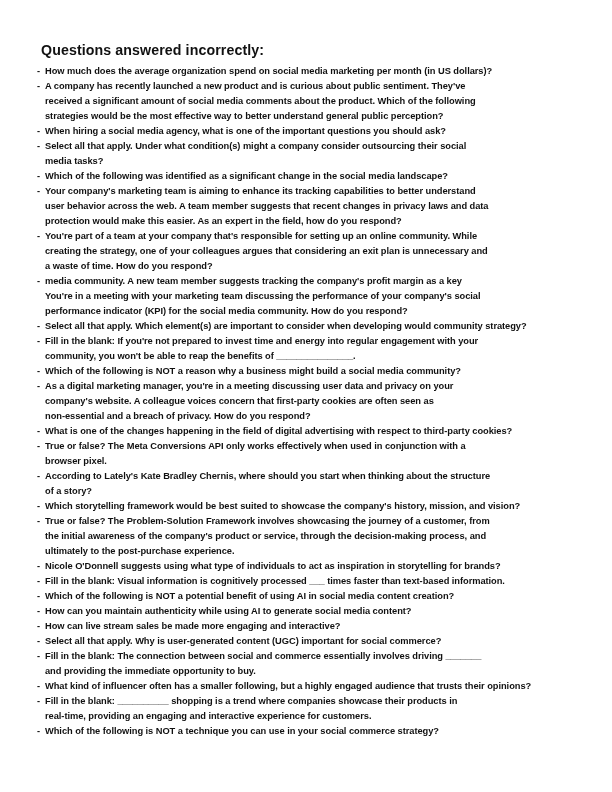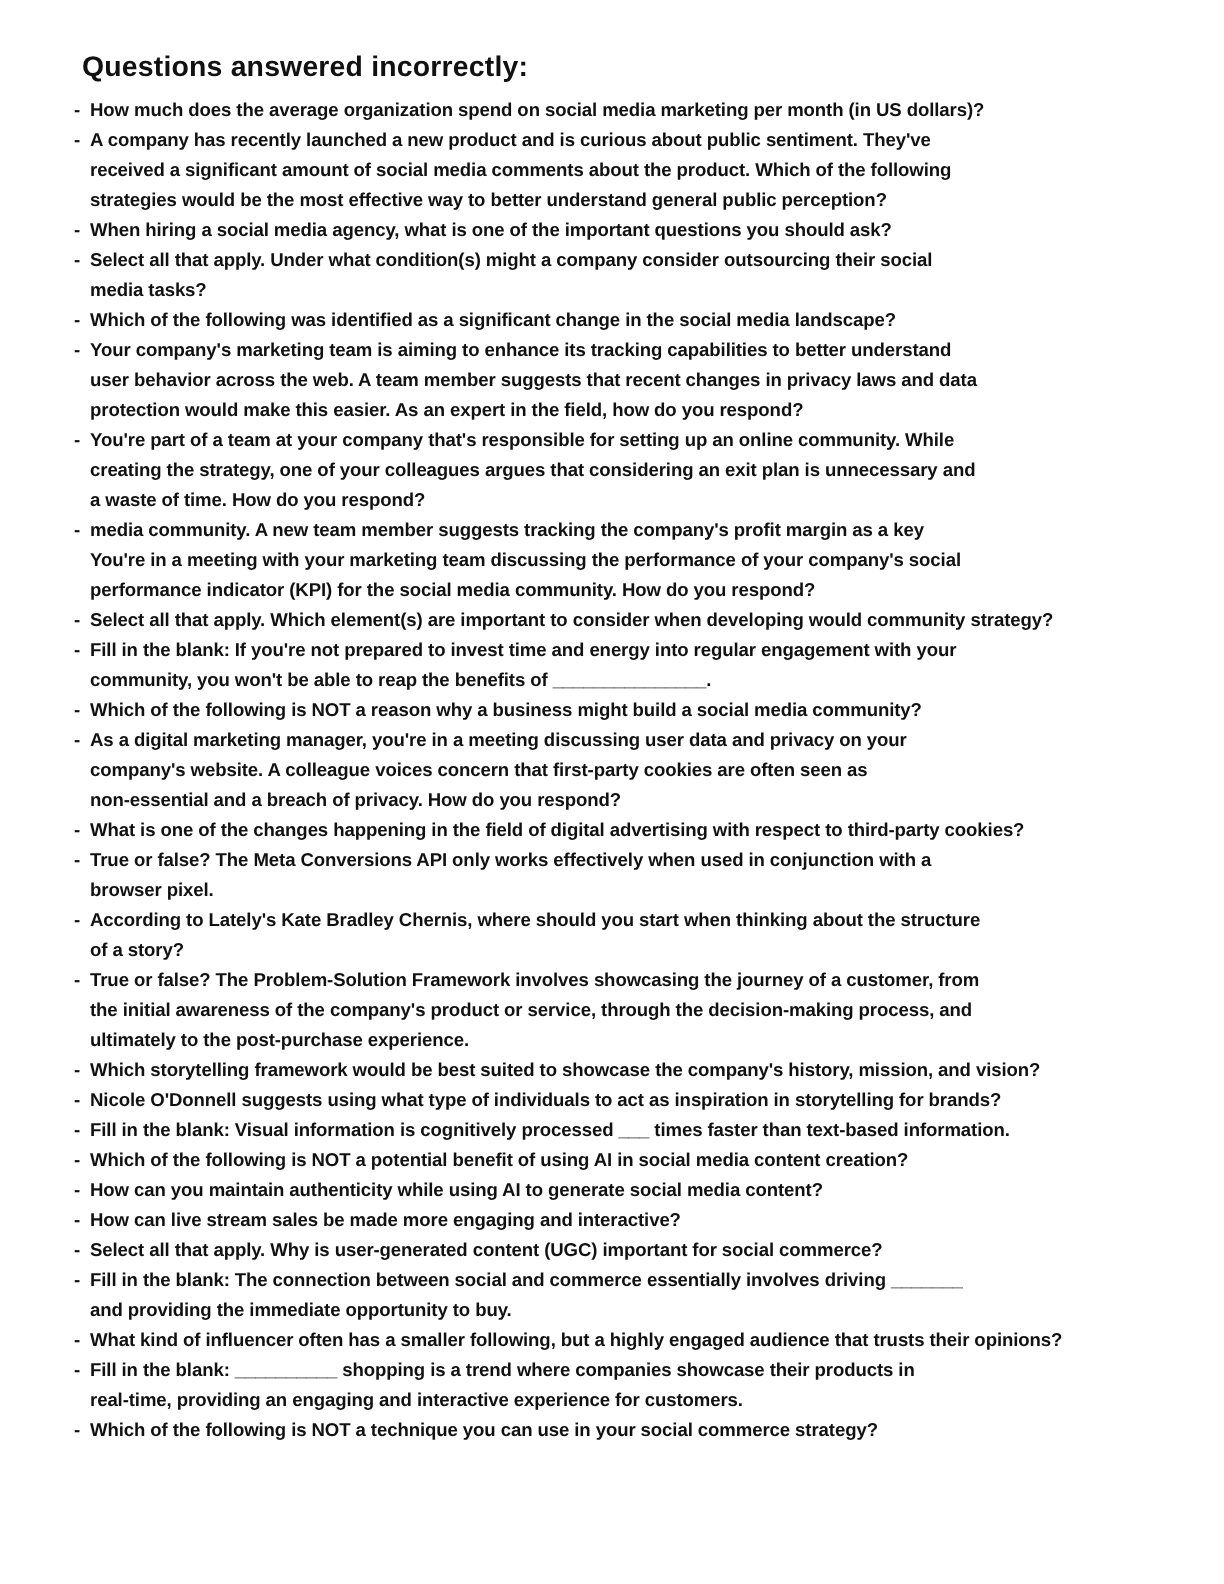--- a/index.html
+++ b/index.html
@@ -1,18 +1,18 @@
 <!DOCTYPE html>
 <html><head>
 <meta charset="utf-8">
 <style>
   html, body { margin: 0; padding: 0; background: #ffffff; }
   body { width: 612px; height: 792px; position: relative; overflow: hidden;
          font-family: "Liberation Sans", "DejaVu Sans", sans-serif; color: #111; }
-  .page { position: absolute; left: 37px; top: 24px; width: 560px; }
+  .page { position: absolute; left: 37px; top: 40px; width: 560px; }
   .title { font-size: 14.2px; font-weight: bold; margin: 0 0 4px 4px; letter-spacing: 0.1px; line-height: 20px; }
   ul.qlist { list-style: none; margin: 0; padding: 0; }
   ul.qlist li { position: relative; padding-left: 8px; font-size: 9.3px; line-height: 15px; letter-spacing: -0.05px; font-weight: bold; }
   ul.qlist li::before { content: "-"; position: absolute; left: 0; top: 0; }
   .line { display: block; white-space: nowrap; }
   .line.cont { padding-left: 0px; }
 </style>
 </head>
 <body>
 
@@ -72,26 +72,26 @@
       </li>
       <li>
         <span class="line">True or false? The Meta Conversions API only works effectively when used in conjunction with a</span>
         <span class="line cont">browser pixel.</span>
       </li>
       <li>
         <span class="line">According to Lately's Kate Bradley Chernis, where should you start when thinking about the structure</span>
         <span class="line cont">of a story?</span>
       </li>
       <li>
+        <span class="line">Which storytelling framework would be best suited to showcase the company's history, mission, and vision?</span>
+      </li>
+      <li>
         <span class="line">True or false? The Problem-Solution Framework involves showcasing the journey of a customer, from</span>
         <span class="line cont">the initial awareness of the company's product or service, through the decision-making process, and</span>
         <span class="line cont">ultimately to the post-purchase experience.</span>
-      </li>
-      <li>
-        <span class="line">Which storytelling framework would be best suited to showcase the company's history, mission, and vision?</span>
       </li>
       <li>
         <span class="line">Nicole O'Donnell suggests using what type of individuals to act as inspiration in storytelling for brands?</span>
       </li>
       <li>
         <span class="line">Fill in the blank: Visual information is cognitively processed ___ times faster than text-based information.</span>
       </li>
       <li>
         <span class="line">Which of the following is NOT a potential benefit of using AI in social media content creation?</span>
       </li>

